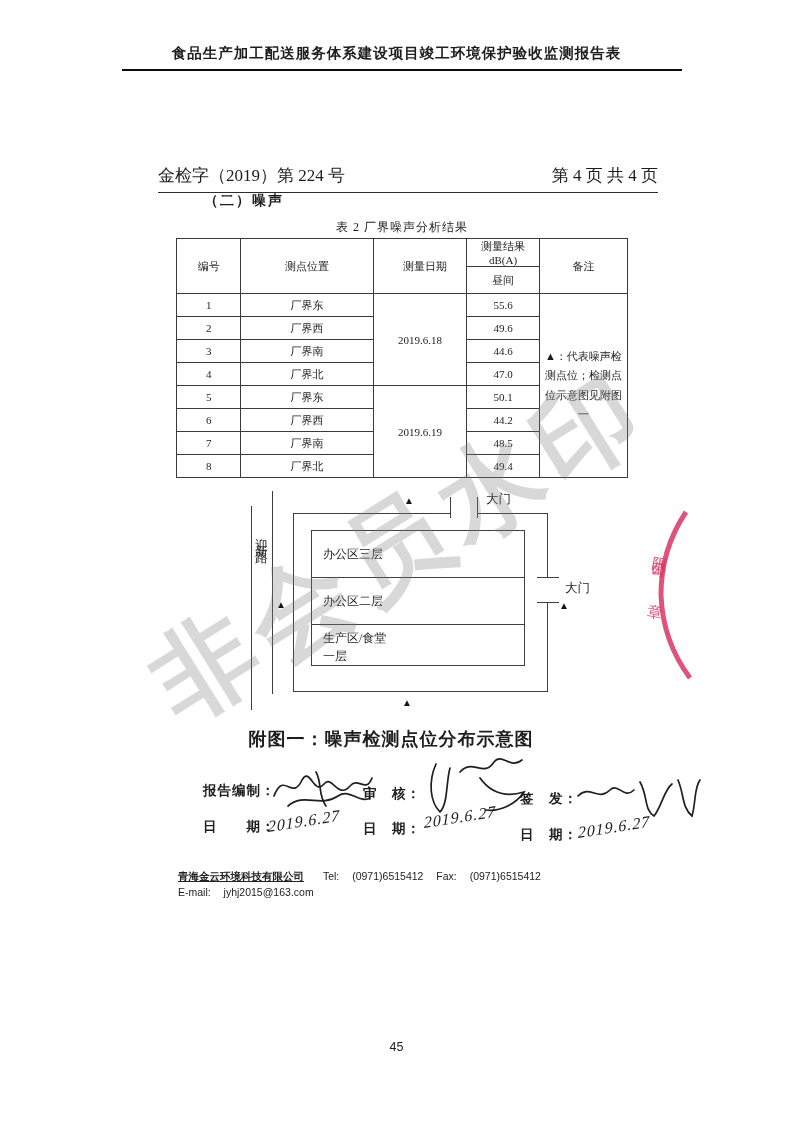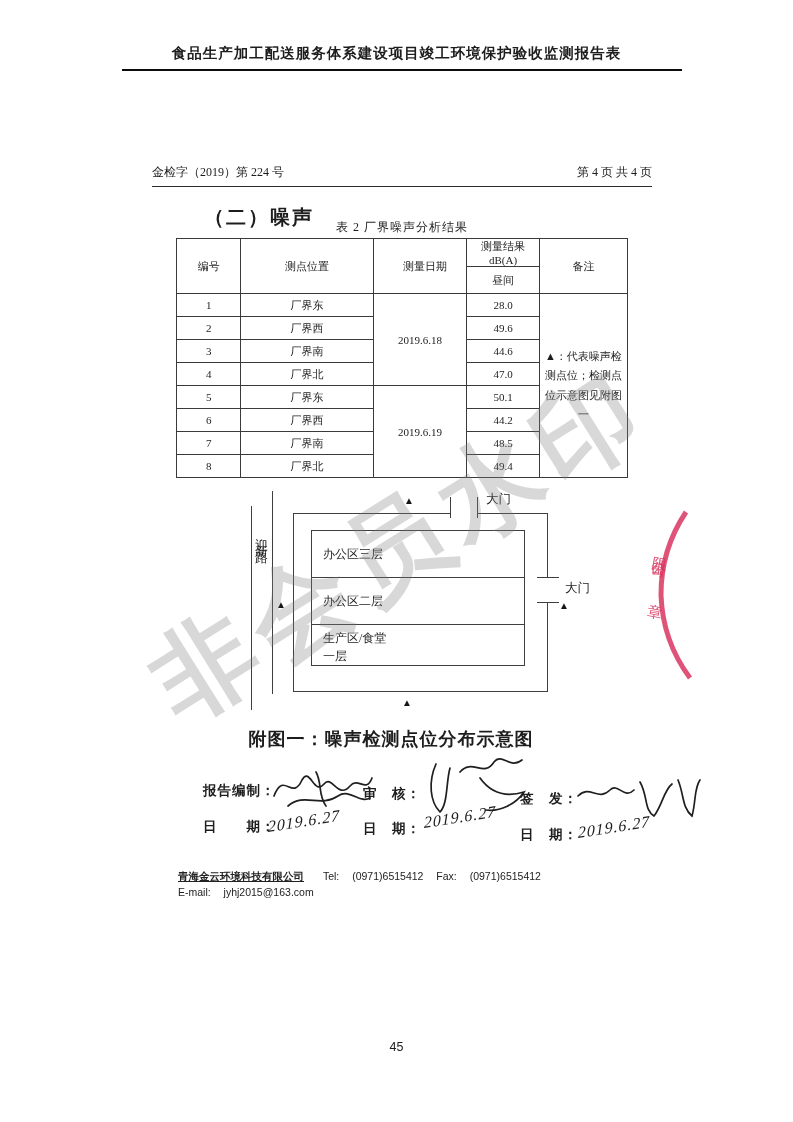--- a/index.html
+++ b/index.html
@@ -3,24 +3,24 @@
 <meta charset="utf-8">
 <style>
   * { margin:0; padding:0; box-sizing:border-box; }
   html,body { width:793px; height:1122px; background:#ffffff; }
   body { font-family:"Liberation Serif","DejaVu Serif",serif; color:#1d1d1d; position:relative; overflow:hidden; }
   .abs { position:absolute; }
 
   .doc-title { top:44px; left:0; width:793px; text-align:center; font-size:14.5px; font-weight:bold; letter-spacing:1px; }
   .title-rule { top:69px; left:122px; width:560px; border-top:2.2px solid #0c0c0c; }
 
-  .docnum-row { top:164px; left:152px; width:500px; display:flex; justify-content:space-between; font-size:12px; border-bottom:1.8px solid #2c2c2c; padding-bottom:5px; }
+  .docnum-row { top:164px; left:158px; width:500px; display:flex; justify-content:space-between; font-size:17px; border-bottom:1.8px solid #2c2c2c; padding-bottom:5px; }
   .docnum-row .right { }
 
-  .section-heading { top:204px; left:204px; font-size:20px; font-weight:bold; letter-spacing:2px;text-align:center; }
+  .section-heading { top:192px; left:204px; font-size:14px; font-weight:bold; letter-spacing:2px;text-align:center; }
   .tbl-title { top:219px; left:176px; width:452px; text-align:center; font-size:12px; letter-spacing:1px; }
 
   table.noise { position:absolute; top:238px; left:176px; width:452px; border-collapse:collapse; table-layout:fixed; font-size:11px; text-align:center; }
   table.noise th, table.noise td { border:1px solid #3a3a3a; font-weight:normal; padding:0 2px; }
   table.noise thead th { height:27px; }
   table.noise tbody td { height:23px; }
   table.noise .c-no { width:62px; }
   table.noise .c-loc { width:128px; }
   table.noise .c-date { width:90px;padding-left:12px; }
   table.noise .c-res { width:70px; }
@@ -81,21 +81,21 @@
       </tr>
       <tr>
         <th class="c-res">昼间</th>
       </tr>
     </thead>
     <tbody>
       <tr>
         <td>1</td>
         <td>厂界东</td>
         <td rowspan="4">2019.6.18</td>
-        <td>28.0</td>
+        <td>55.6</td>
         <td rowspan="8" class="remark">▲：代表噪声检测点位；检测点位示意图见附图一</td>
       </tr>
       <tr>
         <td>2</td>
         <td>厂界西</td>
         <td>49.6</td>
       </tr>
       <tr>
         <td>3</td>
         <td>厂界南</td>

